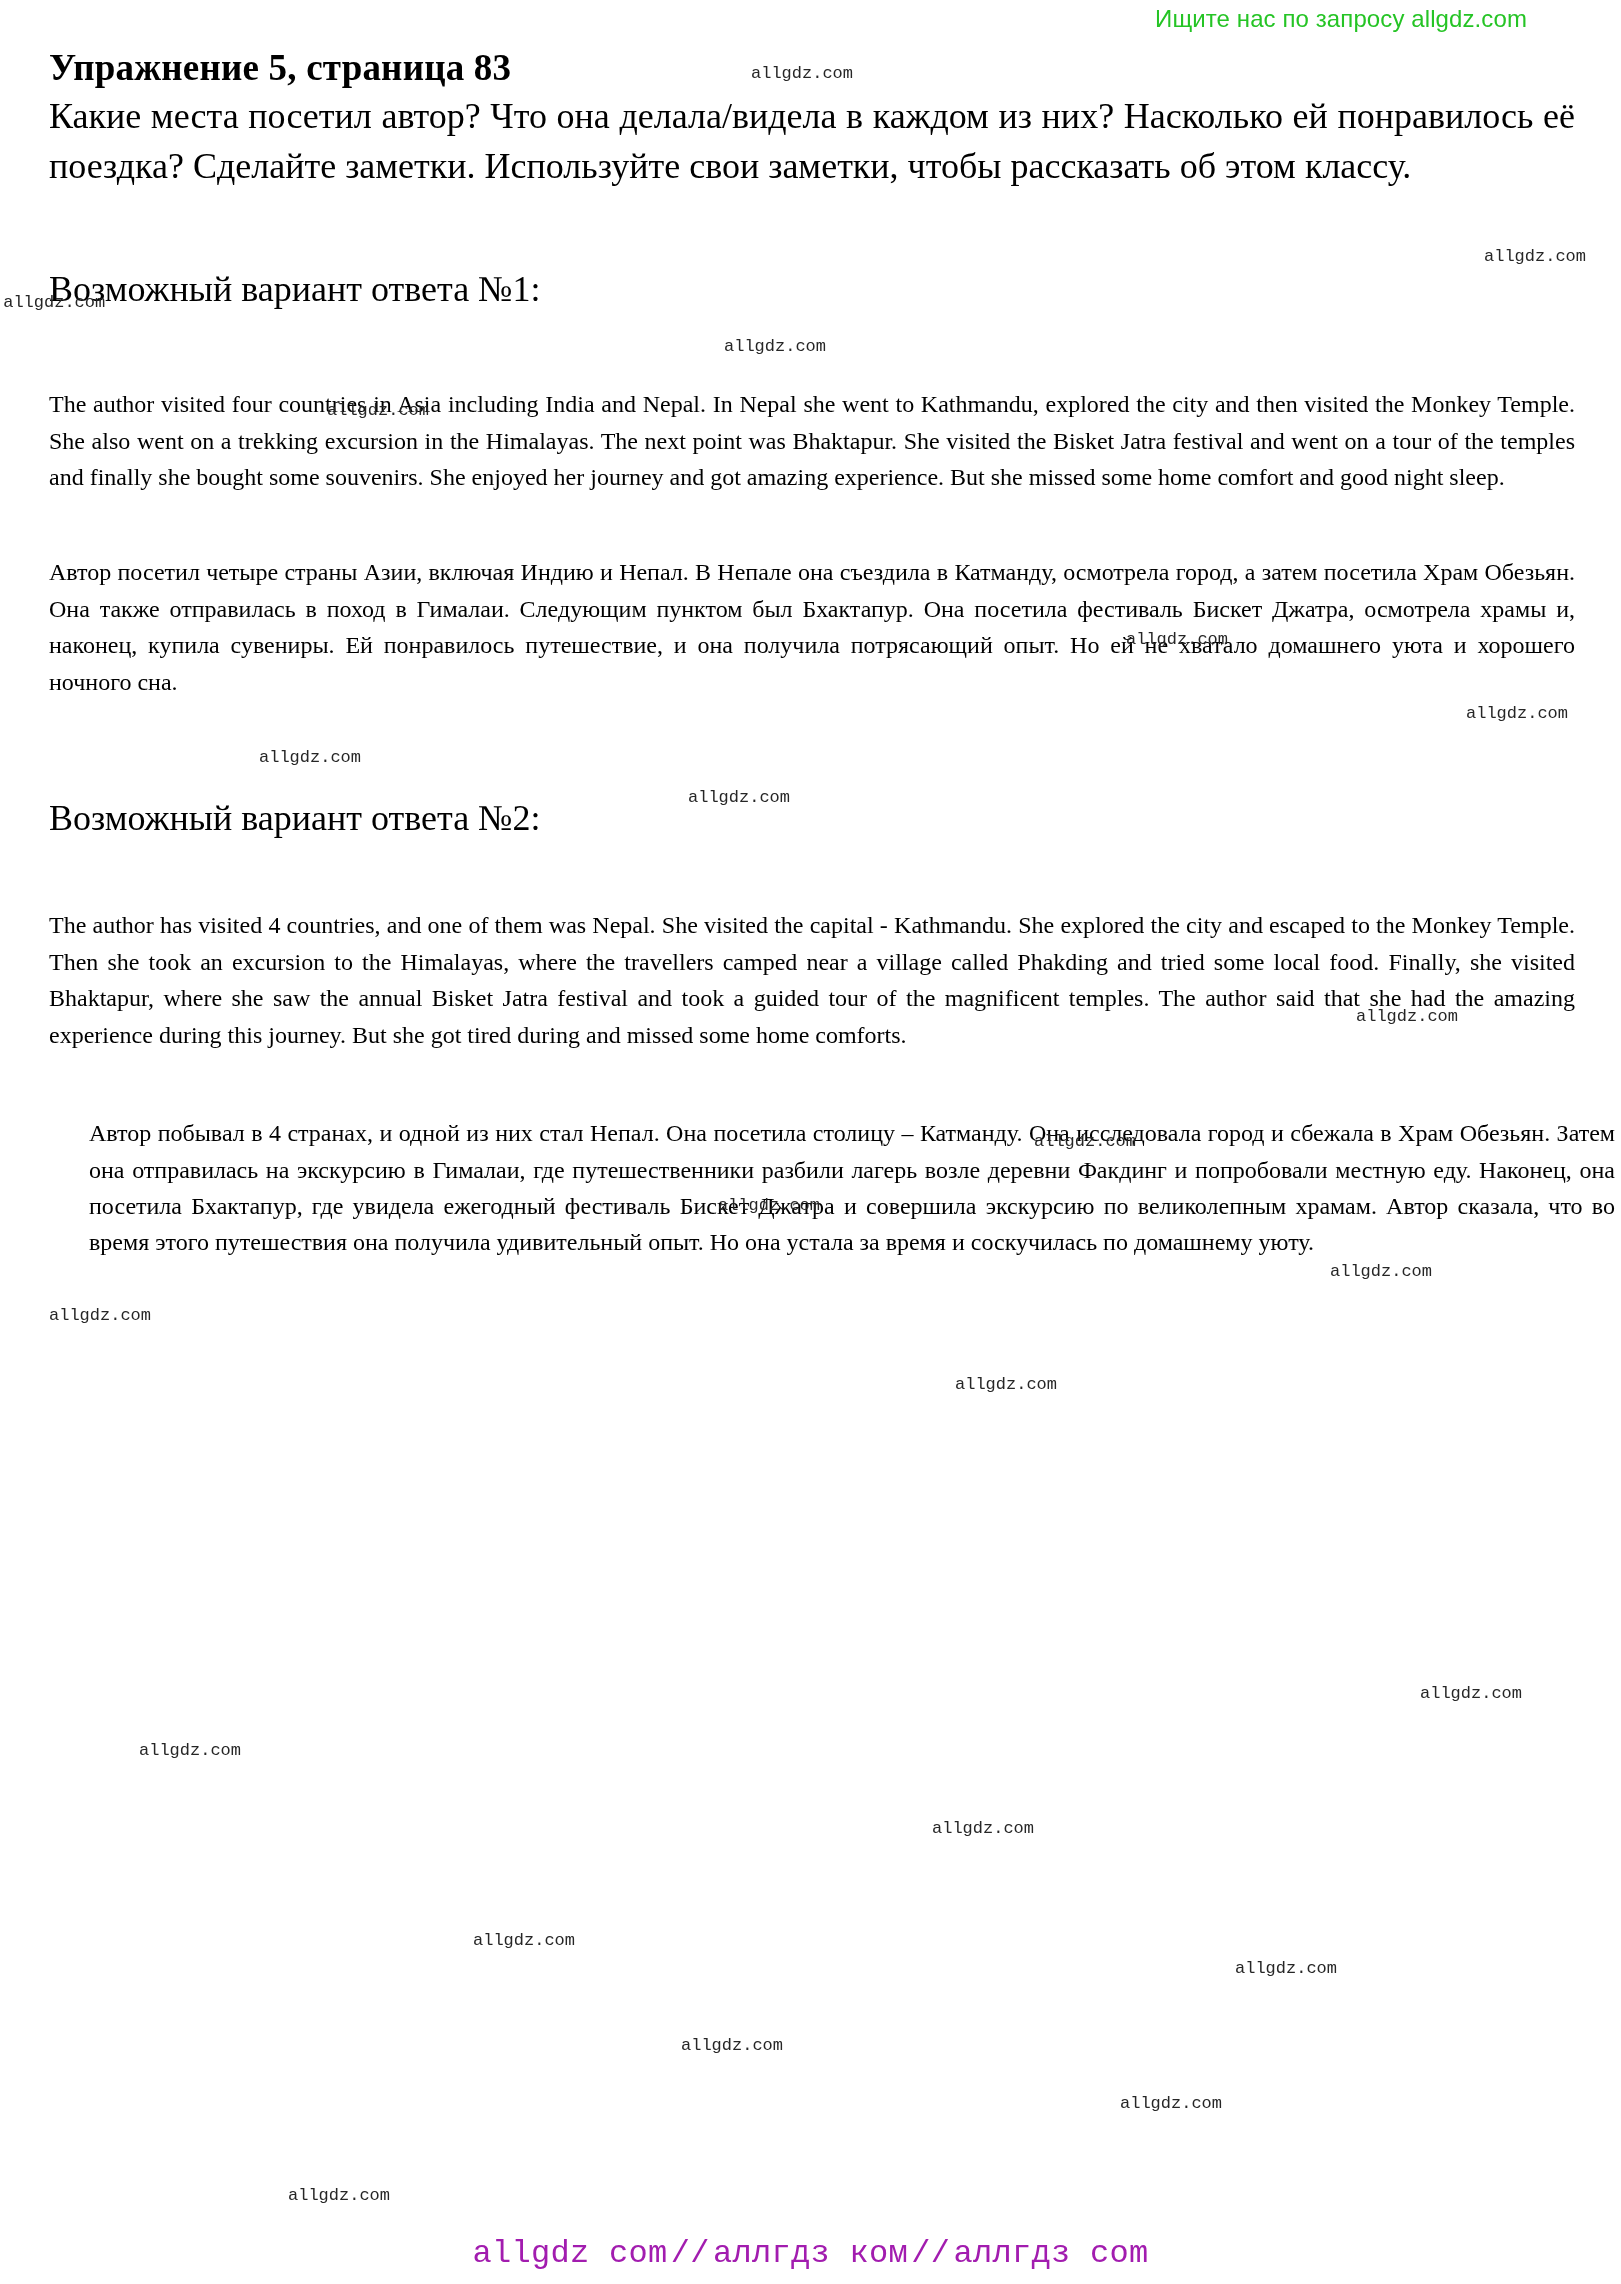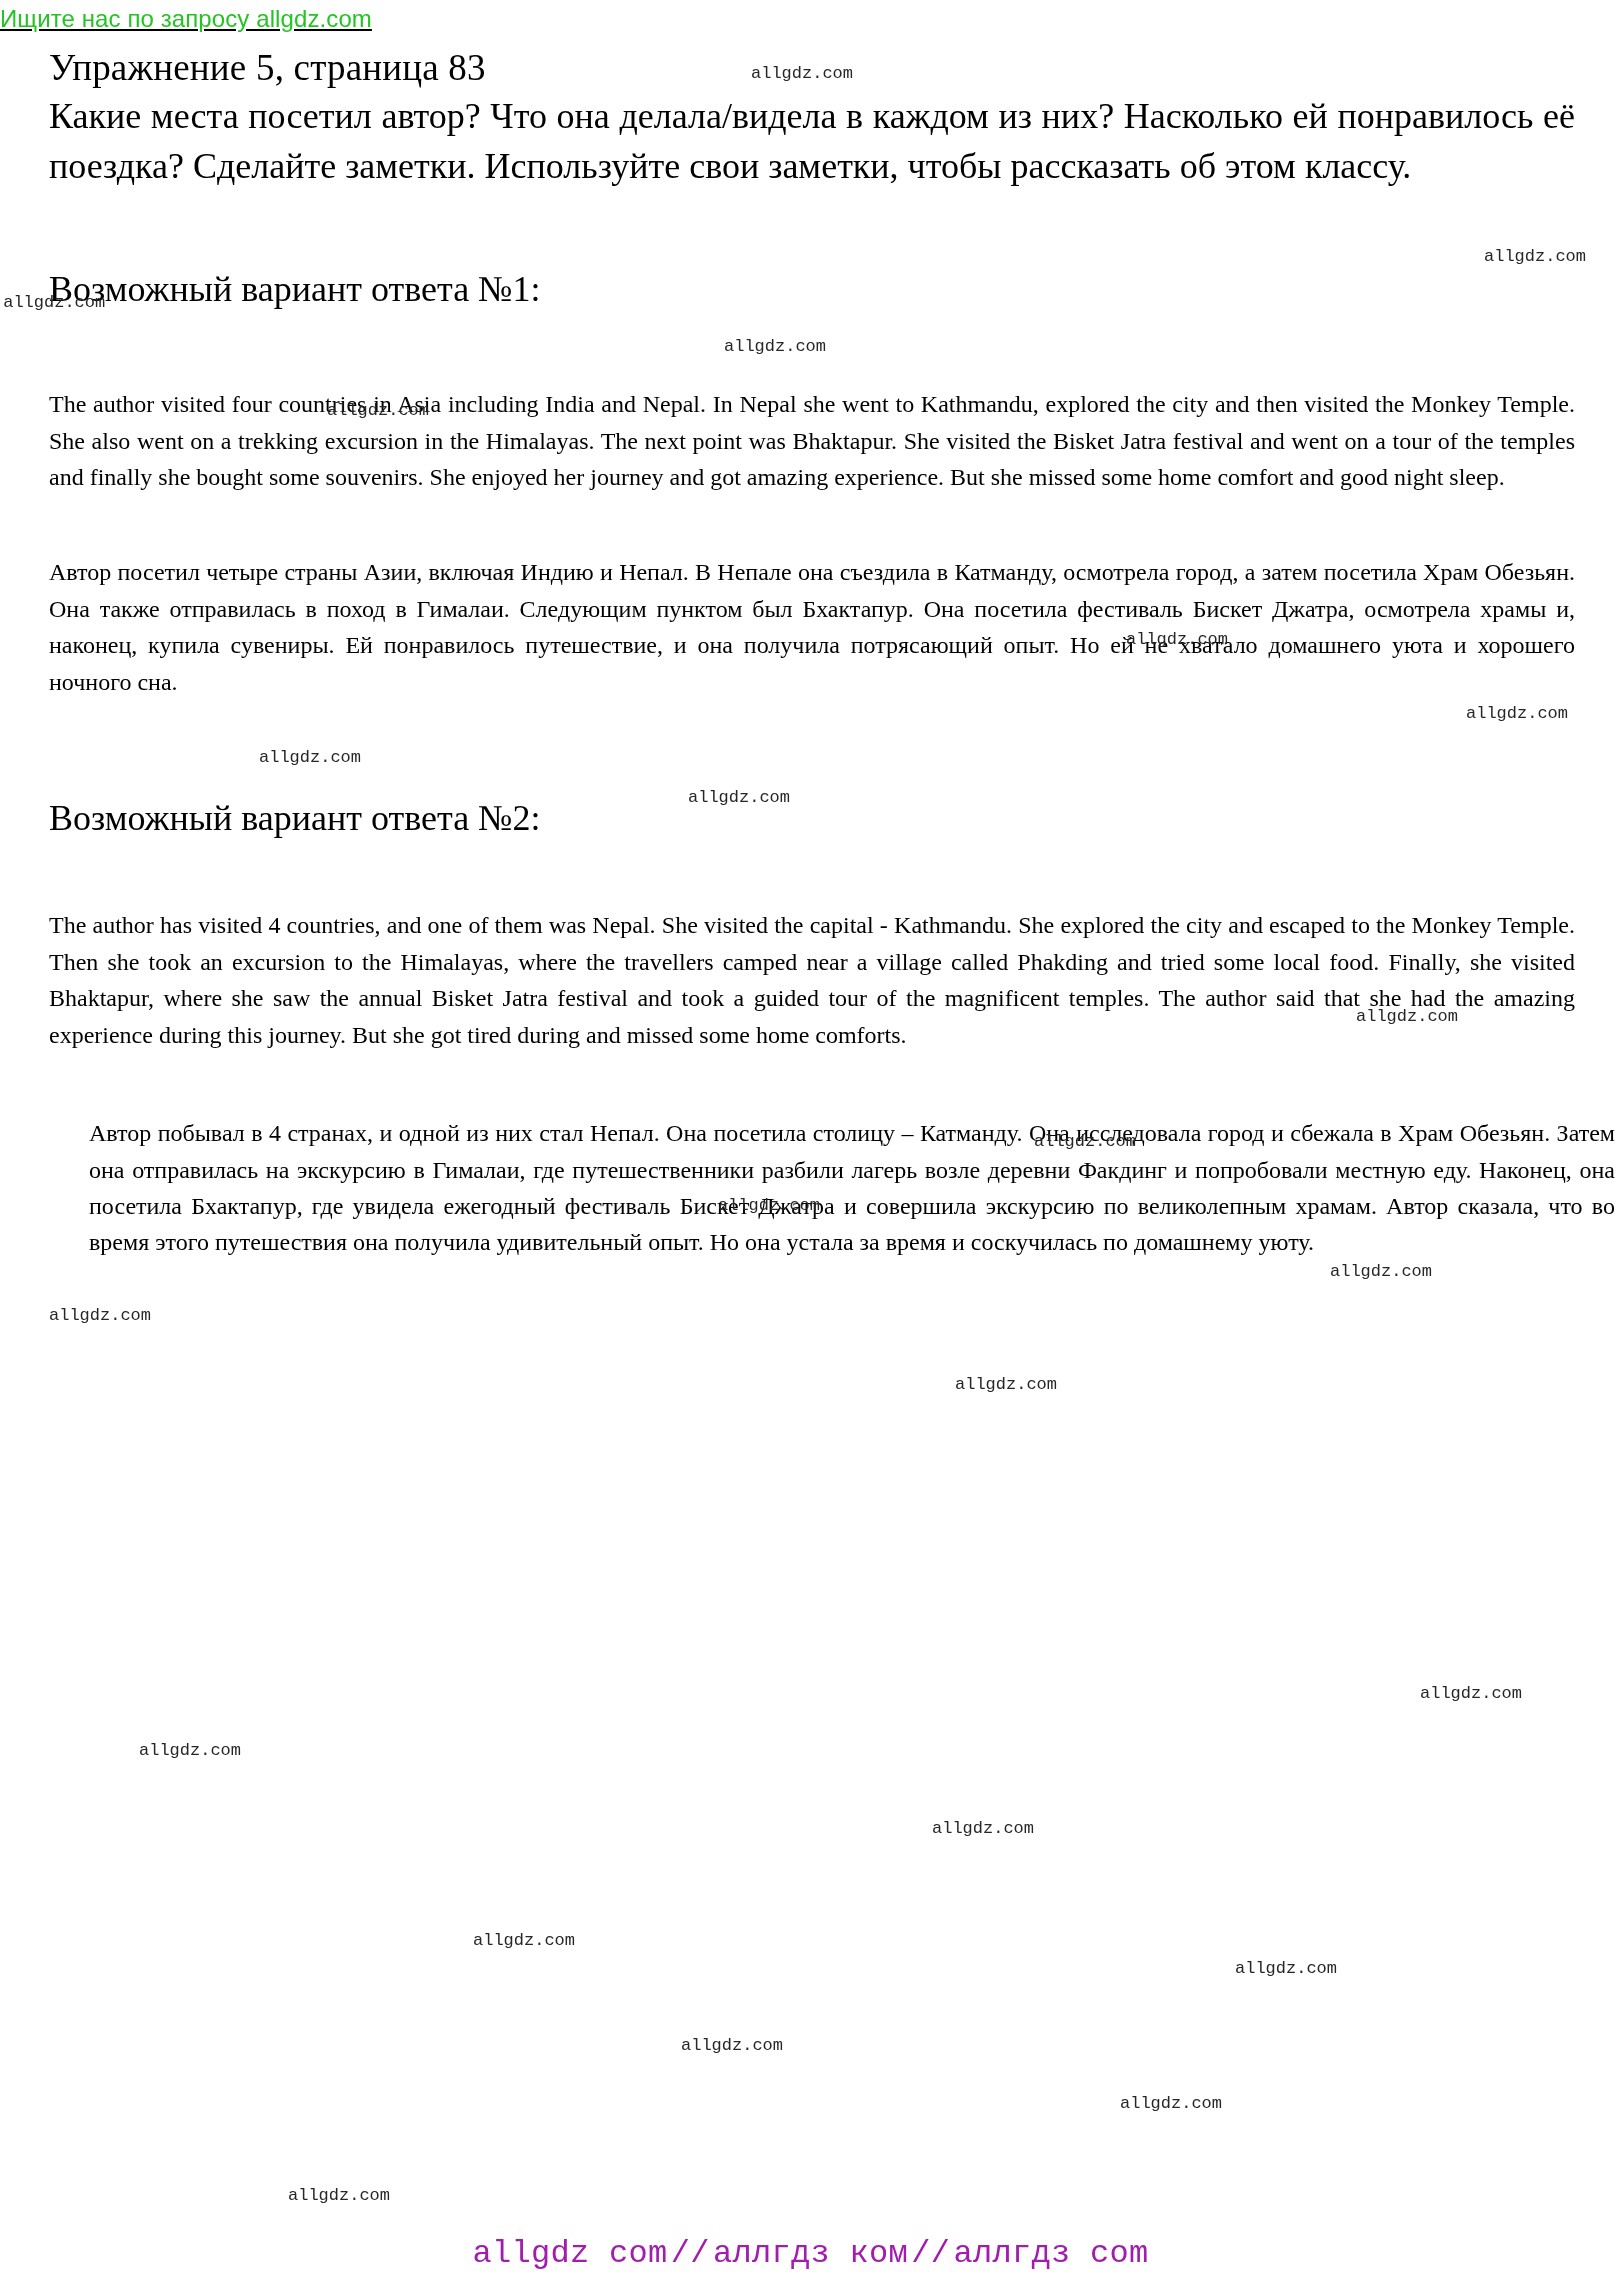--- a/index.html
+++ b/index.html
@@ -28,24 +28,23 @@
 
   
   .promo-bar {
     position: absolute;
     top: 0px;
     left: 0;
     width: 1621px;
     height: 37px;
     display: flex;
     align-items: center;
-    justify-content: flex-start;
+    justify-content: flex-end;
     padding-right: 94px;
     box-sizing: border-box;
-    text-decoration: underline;
   }
   .promo-text {
     font-family: "Liberation Sans", "DejaVu Sans", sans-serif;
     font-size: 24px;
     line-height: 1;
     letter-spacing: 0.1px;
     color: #25c425;
     white-space: nowrap;
   }
 
@@ -53,21 +52,21 @@
   .content {
     position: absolute;
     left: 49px;
     top: 37px;
     width: 1526px;
   }
 
   
   .ex-title {
     font-size: 37px;
-    font-weight: normal;
+    font-weight: bold;
     line-height: 1.12;
     margin: 9.5px 0 0 0;
     letter-spacing: 0.2px;
   }
 
   .task-block {
     font-size: 36px;
     line-height: 1.38;
     text-align: justify;
     text-align-last: left;

